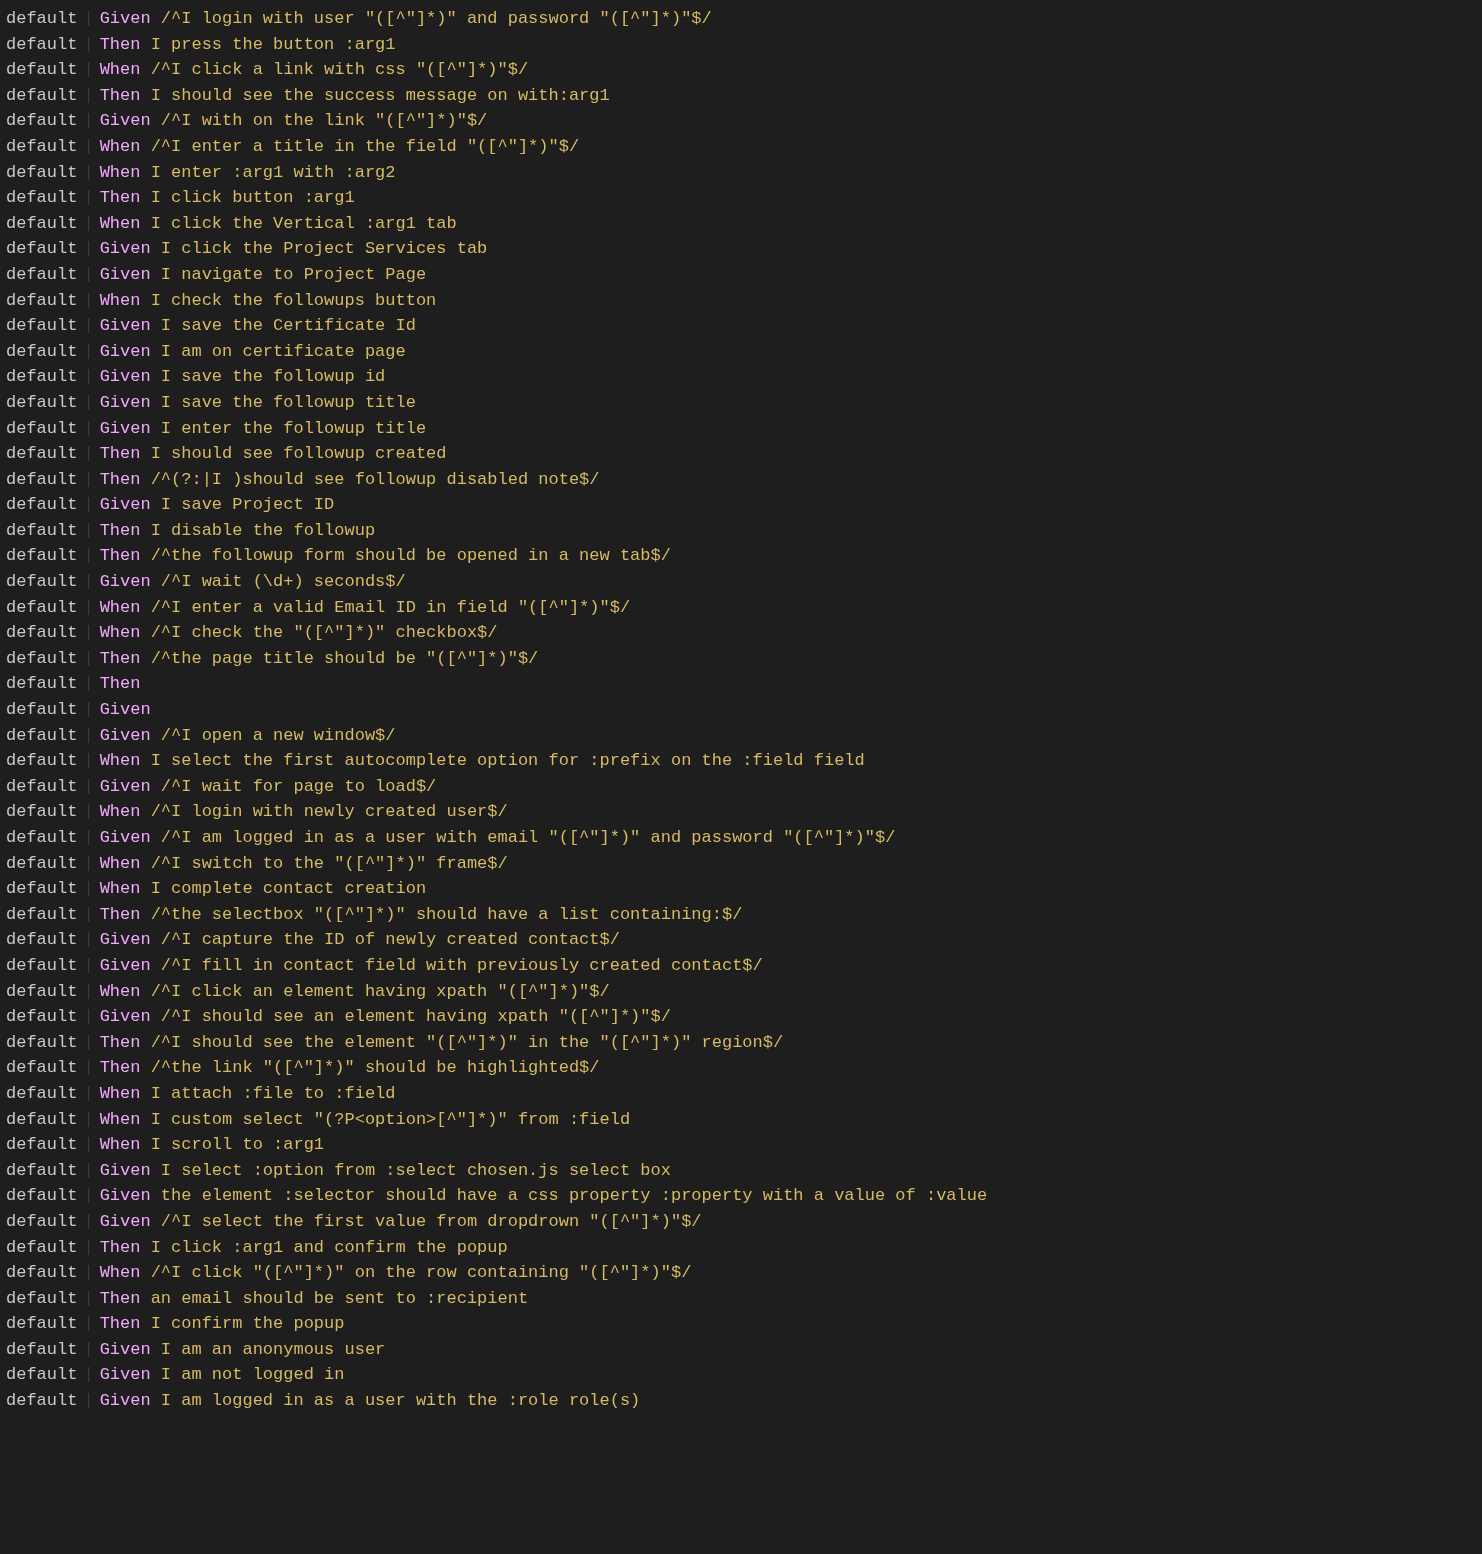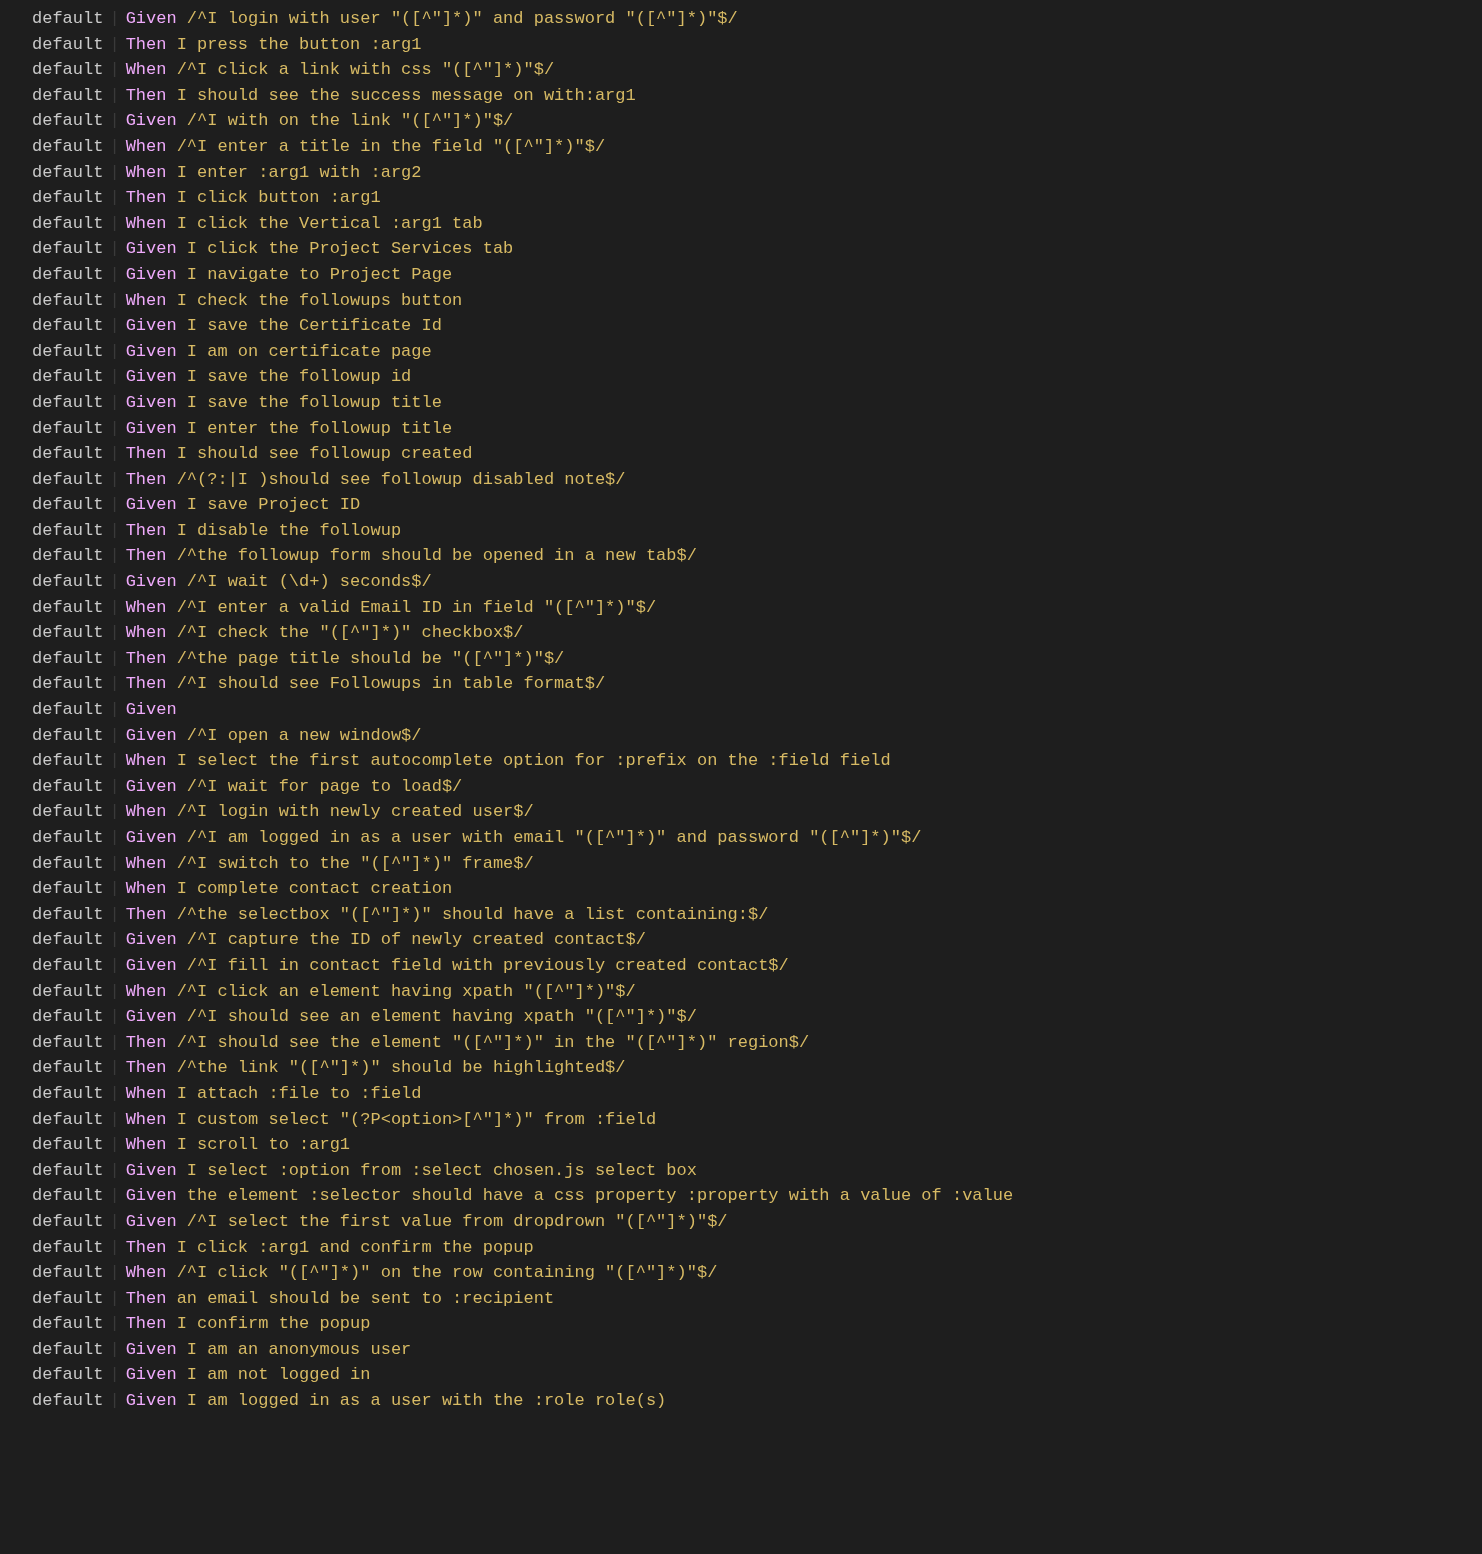--- a/index.html
+++ b/index.html
@@ -11,21 +11,20 @@
     font-size: 17px;
     line-height: 25.6px;
     width: 1482px;
   }
   .terminal {
     padding: 6px 6px 10px 6px;
   }
   .row {
     white-space: pre;
     display: flex;
-    margin-left: 26px;
   }
   .suite {
     color: #c9c9c9;
   }
   .sep {
     color: #3a3a3a;
     padding: 0 6px;
   }
   .kw {
     color: #f0abfc; 
@@ -57,21 +56,21 @@
     <div class="row"><span class="suite">default</span><span class="sep">|</span><span class="kw">Given</span><span class="rest"> </span><span class="rest">I enter the followup title</span></div>
     <div class="row"><span class="suite">default</span><span class="sep">|</span><span class="kw">Then</span><span class="rest"> </span><span class="rest">I should see followup created</span></div>
     <div class="row"><span class="suite">default</span><span class="sep">|</span><span class="kw">Then</span><span class="rest"> </span><span class="rest">/^(?:|I )should see followup disabled note$/</span></div>
     <div class="row"><span class="suite">default</span><span class="sep">|</span><span class="kw">Given</span><span class="rest"> </span><span class="rest">I save Project ID</span></div>
     <div class="row"><span class="suite">default</span><span class="sep">|</span><span class="kw">Then</span><span class="rest"> </span><span class="rest">I disable the followup</span></div>
     <div class="row"><span class="suite">default</span><span class="sep">|</span><span class="kw">Then</span><span class="rest"> </span><span class="rest">/^the followup form should be opened in a new tab$/</span></div>
     <div class="row"><span class="suite">default</span><span class="sep">|</span><span class="kw">Given</span><span class="rest"> </span><span class="rest">/^I wait (\d+) seconds$/</span></div>
     <div class="row"><span class="suite">default</span><span class="sep">|</span><span class="kw">When</span><span class="rest"> </span><span class="rest">/^I enter a valid Email ID in field "([^"]*)"$/</span></div>
     <div class="row"><span class="suite">default</span><span class="sep">|</span><span class="kw">When</span><span class="rest"> </span><span class="rest">/^I check the "([^"]*)" checkbox$/</span></div>
     <div class="row"><span class="suite">default</span><span class="sep">|</span><span class="kw">Then</span><span class="rest"> </span><span class="rest">/^the page title should be "([^"]*)"$/</span></div>
-    <div class="row"><span class="suite">default</span><span class="sep">|</span><span class="kw">Then</span><span class="rest"> </span><span class="rest">/^I should see Followups in table format$/</span></div>
+    <div class="row"><span class="suite">default</span><span class="sep">|</span><span class="kw">Then</span><span class="rest"> </span></div>
     <div class="row"><span class="suite">default</span><span class="sep">|</span><span class="kw">Given</span><span class="rest"> </span></div>
     <div class="row"><span class="suite">default</span><span class="sep">|</span><span class="kw">Given</span><span class="rest"> </span><span class="rest">/^I open a new window$/</span></div>
     <div class="row"><span class="suite">default</span><span class="sep">|</span><span class="kw">When</span><span class="rest"> </span><span class="rest">I select the first autocomplete option for :prefix on the :field field</span></div>
     <div class="row"><span class="suite">default</span><span class="sep">|</span><span class="kw">Given</span><span class="rest"> </span><span class="rest">/^I wait for page to load$/</span></div>
     <div class="row"><span class="suite">default</span><span class="sep">|</span><span class="kw">When</span><span class="rest"> </span><span class="rest">/^I login with newly created user$/</span></div>
     <div class="row"><span class="suite">default</span><span class="sep">|</span><span class="kw">Given</span><span class="rest"> </span><span class="rest">/^I am logged in as a user with email "([^"]*)" and password "([^"]*)"$/</span></div>
     <div class="row"><span class="suite">default</span><span class="sep">|</span><span class="kw">When</span><span class="rest"> </span><span class="rest">/^I switch to the "([^"]*)" frame$/</span></div>
     <div class="row"><span class="suite">default</span><span class="sep">|</span><span class="kw">When</span><span class="rest"> </span><span class="rest">I complete contact creation</span></div>
     <div class="row"><span class="suite">default</span><span class="sep">|</span><span class="kw">Then</span><span class="rest"> </span><span class="rest">/^the selectbox "([^"]*)" should have a list containing:$/</span></div>
     <div class="row"><span class="suite">default</span><span class="sep">|</span><span class="kw">Given</span><span class="rest"> </span><span class="rest">/^I capture the ID of newly created contact$/</span></div>

